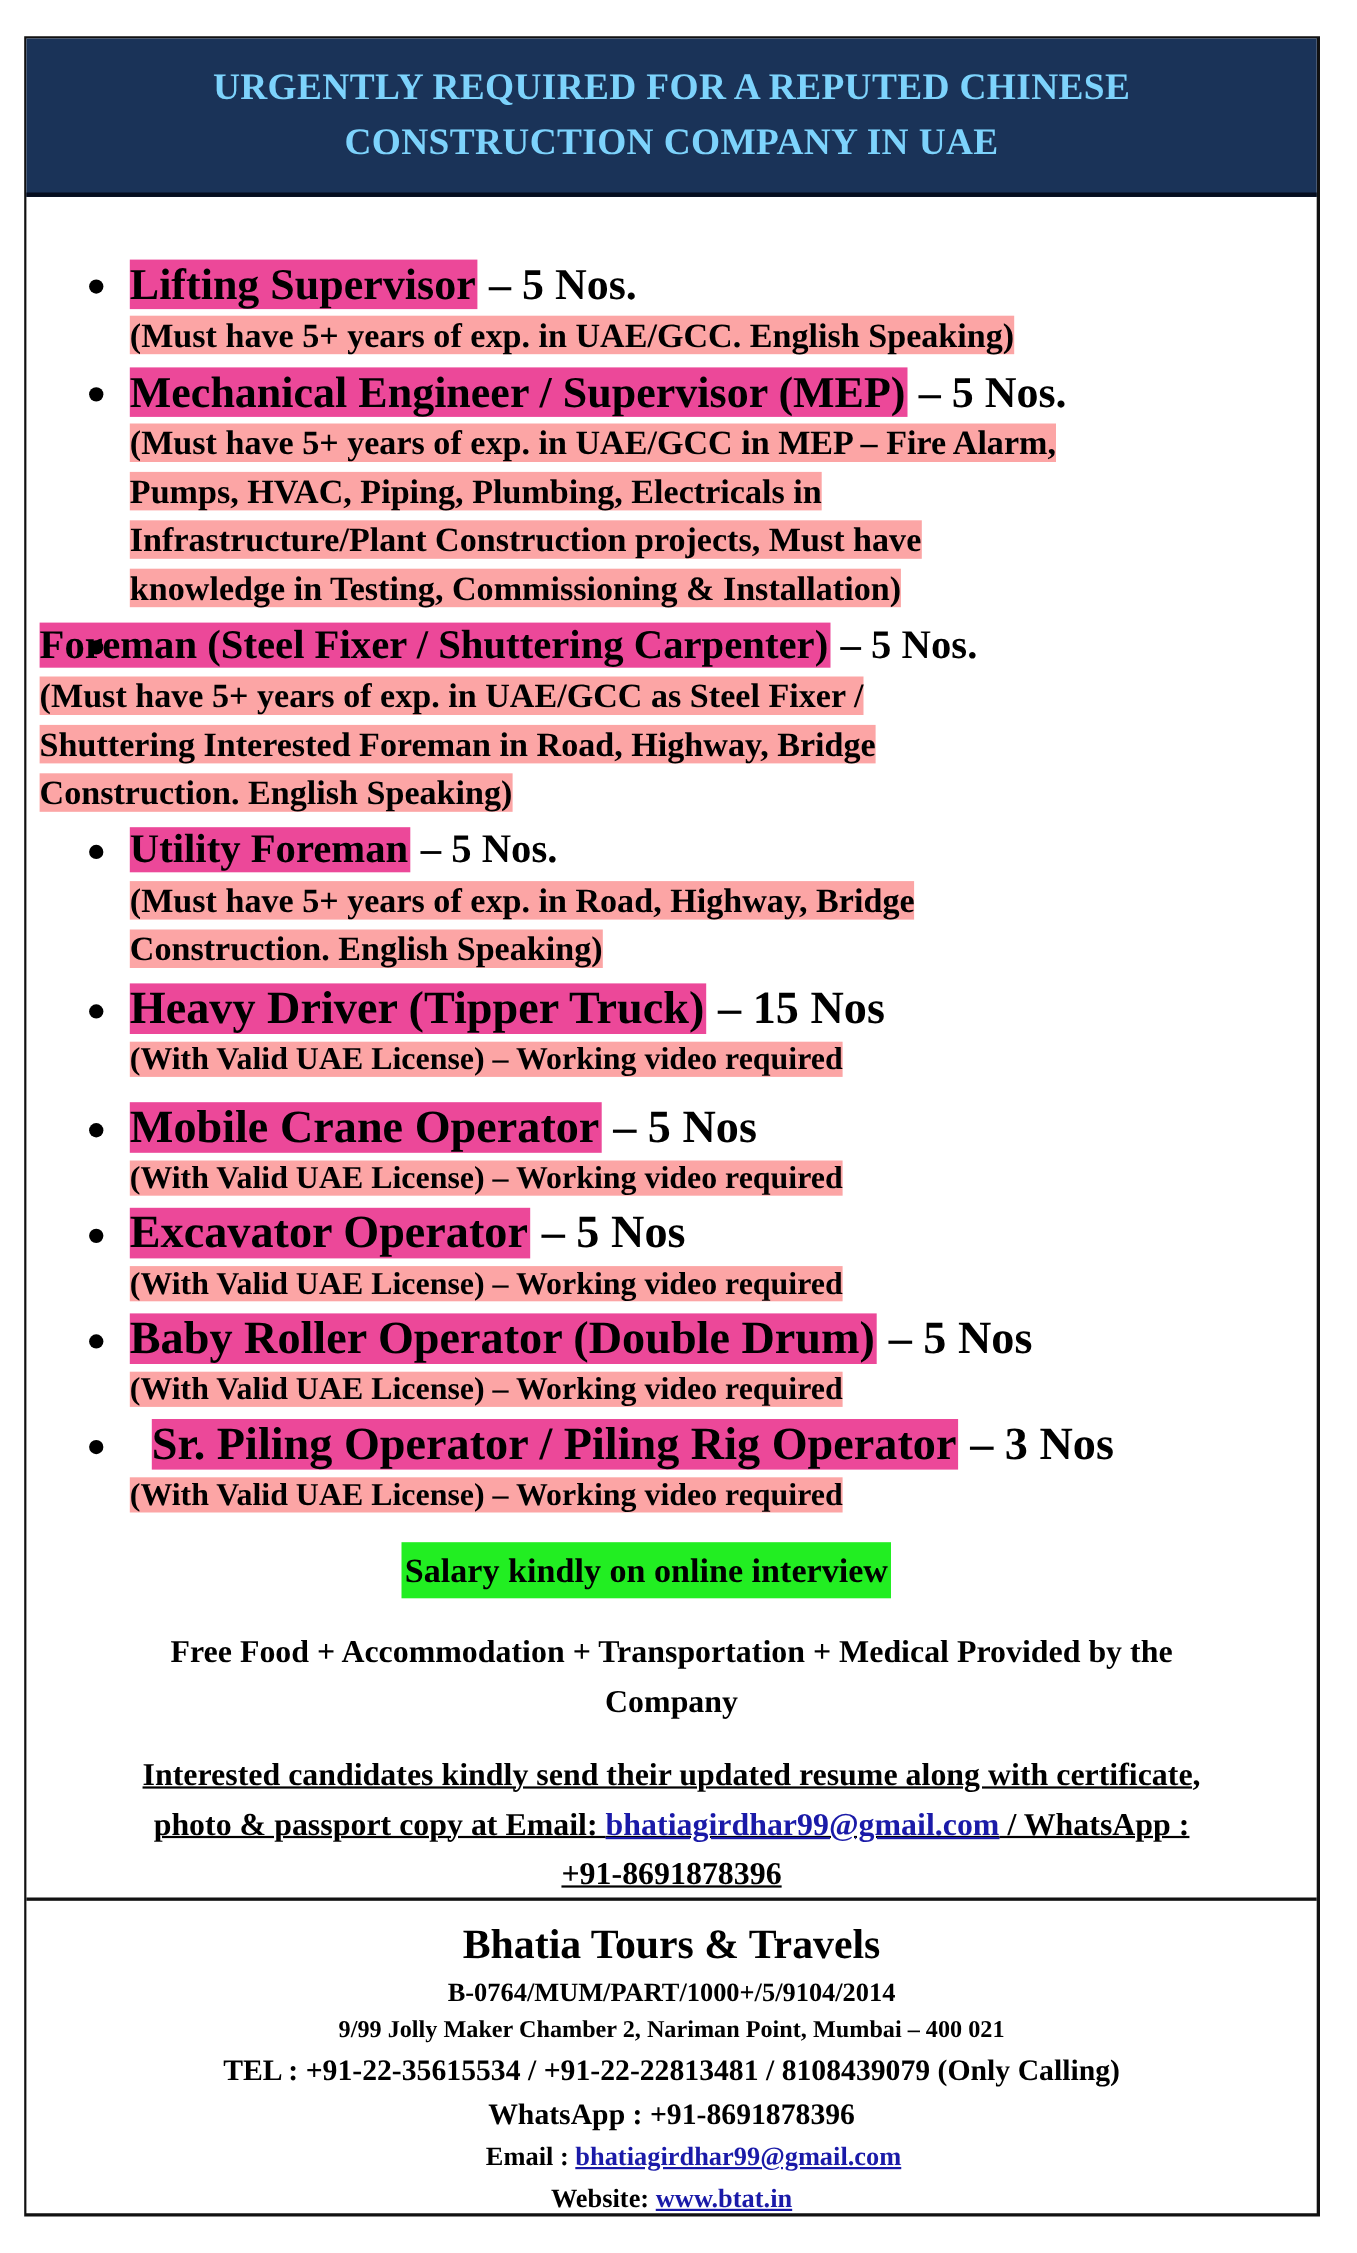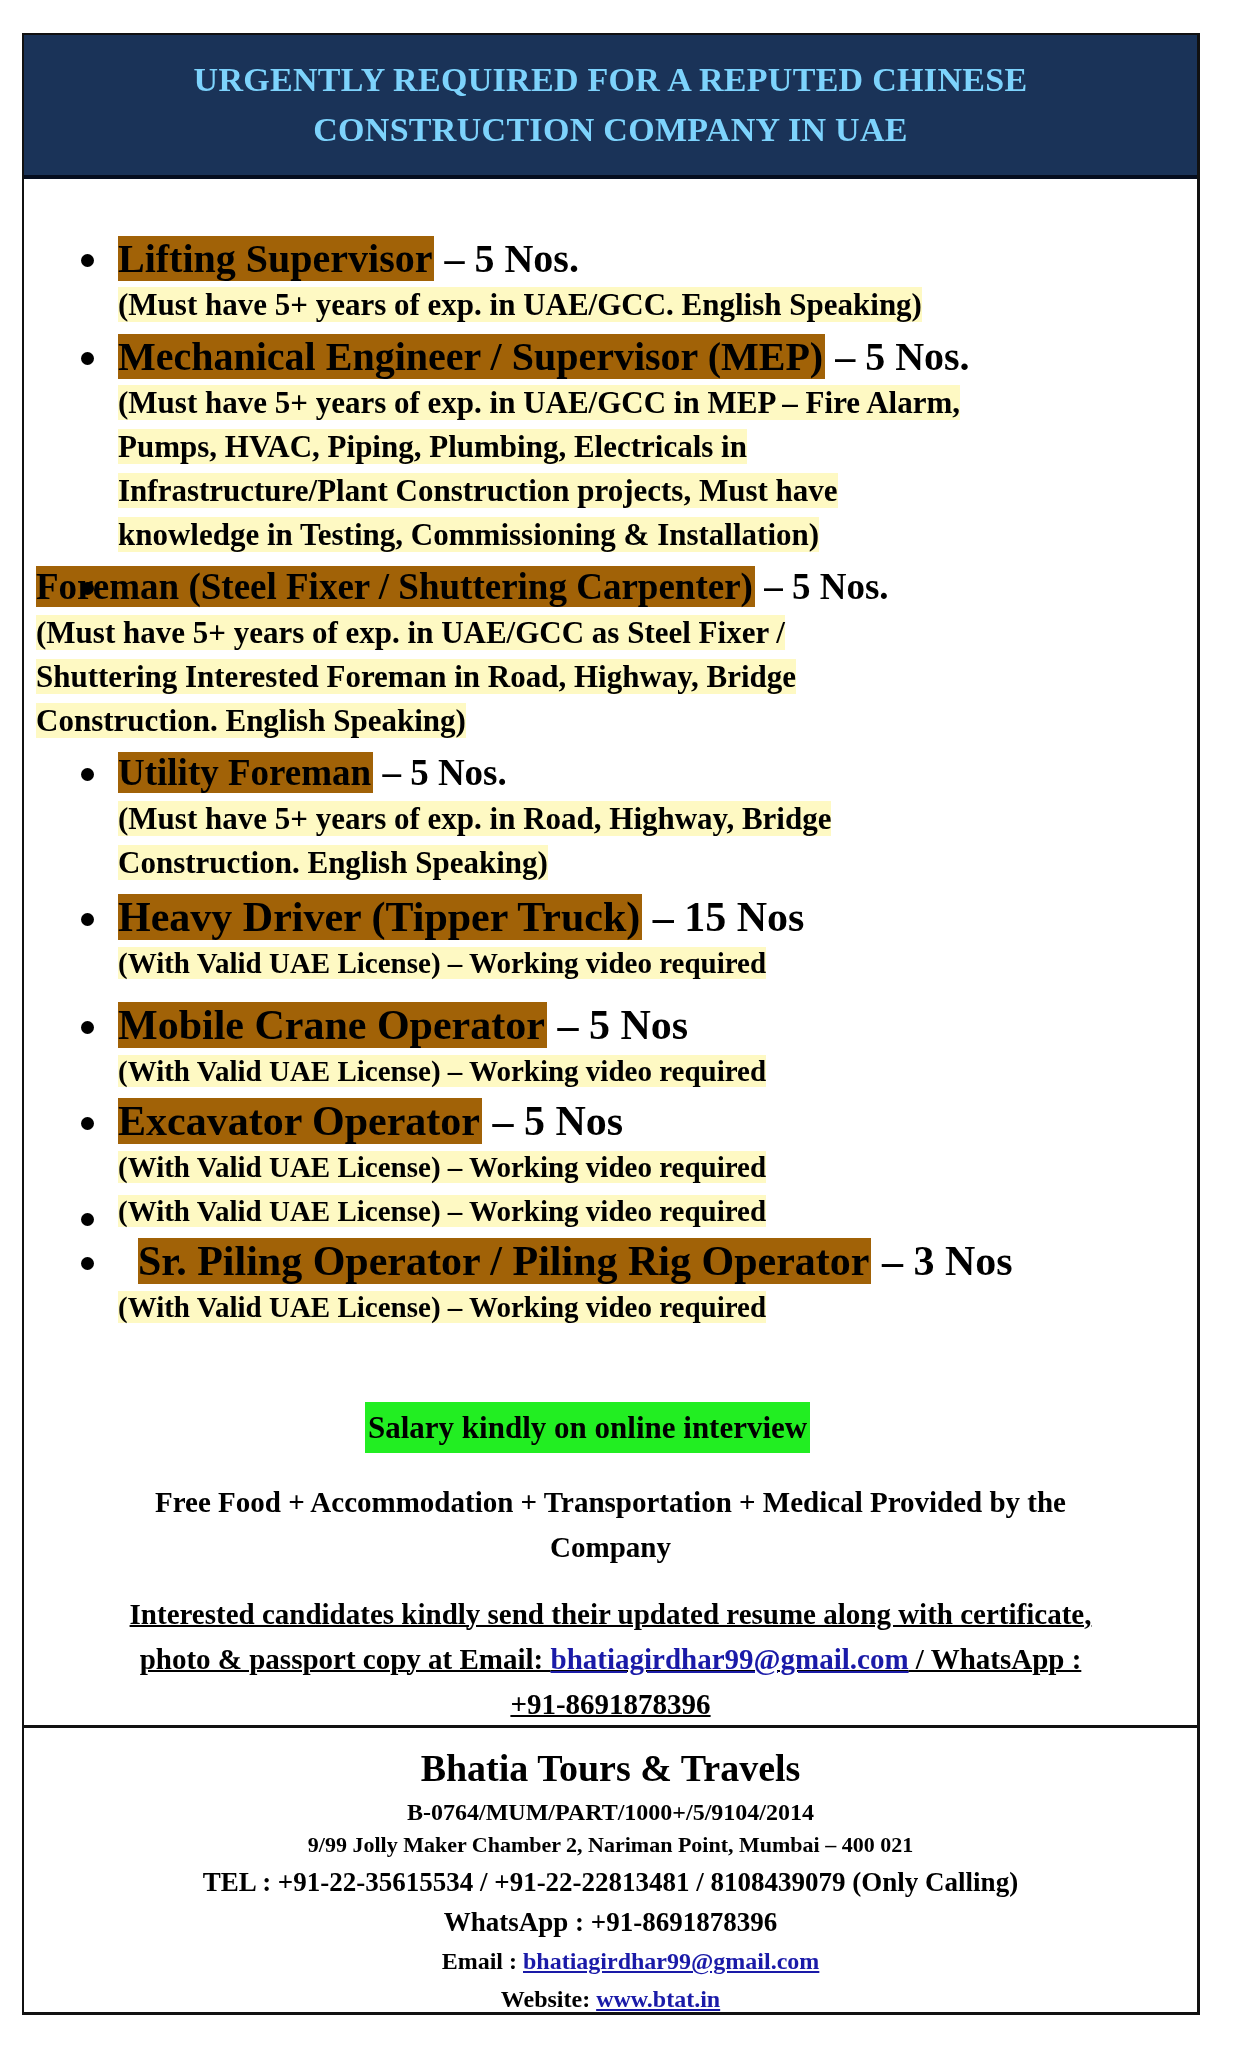--- a/index.html
+++ b/index.html
@@ -9,24 +9,24 @@
              border: 2px solid #111; border-right-width: 3px; border-bottom-width: 3px; box-sizing: content-box; }
     .header { position: absolute; left: 0; top: 0; width: 100%; height: 140px;
               background: #1a3358; border-bottom: 4px solid #050d1e;
               display: flex; align-items: center; justify-content: center; text-align: center; }
     .header-title { color: #7dd3fc; font-weight: bold; font-size: 34px; line-height: 50px;
                     letter-spacing: 0.3px; width: 980px; }
     .jobs { position: absolute; left: 0; top: 200px; width: 100%; }
     .job { position: relative; padding-left: 94px; }
     .bullet { position: absolute; left: 57px; width: 13px; height: 13px; border-radius: 50%; background: #000; }
     .job-title-line { font-weight: bold; font-size: 40px; line-height: 48px; white-space: nowrap; }
-    .job-title { background: #a16207; padding-right: 2px; }
+    .job-title { background: #ec4899; padding-right: 2px; }
     .job-count { }
     .job-req { font-weight: bold; font-size: 31px; line-height: 44px; }
-    .job-req span { background: #fef9c3; -webkit-box-decoration-break: clone; box-decoration-break: clone; }
+    .job-req span { background: #fca5a5; -webkit-box-decoration-break: clone; box-decoration-break: clone; }
     .job-req.small { font-size: 29px; line-height: 40px; }
     .salary { position: absolute; left: 341px; top: 1367px; height: 51px; padding: 0 3px;
               background: #22ee22; font-weight: bold; font-size: 31px; line-height: 51px; white-space: nowrap; }
     .perks { position: absolute; left: 0; top: 1445px; width: 100%; text-align: center;
              font-weight: bold; font-size: 29px; line-height: 45px; }
     .perks-inner { display: inline-block; width: 1110px; }
     .apply { position: absolute; left: 0; top: 1557px; width: 100%; text-align: center;
              font-weight: bold; font-size: 29px; line-height: 45px; }
     .apply-inner { display: inline-block; width: 1140px; text-decoration: underline; text-decoration-thickness: 2px; }
     a.link { color: #1a1aa8; text-decoration: underline; }
@@ -103,20 +103,21 @@
     </div>
 
     <div class="job" style="margin-top:4px;">
       <span class="bullet" style="top:22px;"></span>
       <div class="job-title-line" style="font-size:42px;line-height:52px;"><span class="job-title">Excavator Operator</span><span class="job-count"> – 5 Nos</span></div>
       <div class="job-req small"><span>(With Valid UAE License) – Working video required</span></div>
     </div>
 
     <div class="job" style="margin-top:4px;">
       <span class="bullet" style="top:22px;"></span>
+      <div class="job-title-line" style="font-size:42px;line-height:52px;"><span class="job-title">Baby Roller Operator (Double Drum)</span><span class="job-count"> – 5 Nos</span></div>
       <div class="job-req small"><span>(With Valid UAE License) – Working video required</span></div>
     </div>
 
     <div class="job" style="margin-top:4px;">
       <span class="bullet" style="top:22px;"></span>
       <div class="job-title-line" style="font-size:42px;line-height:52px;padding-left:20px;"><span class="job-title">Sr. Piling Operator / Piling Rig Operator</span><span class="job-count"> – 3 Nos</span></div>
       <div class="job-req small"><span>(With Valid UAE License) – Working video required</span></div>
     </div>
 
   </div>

